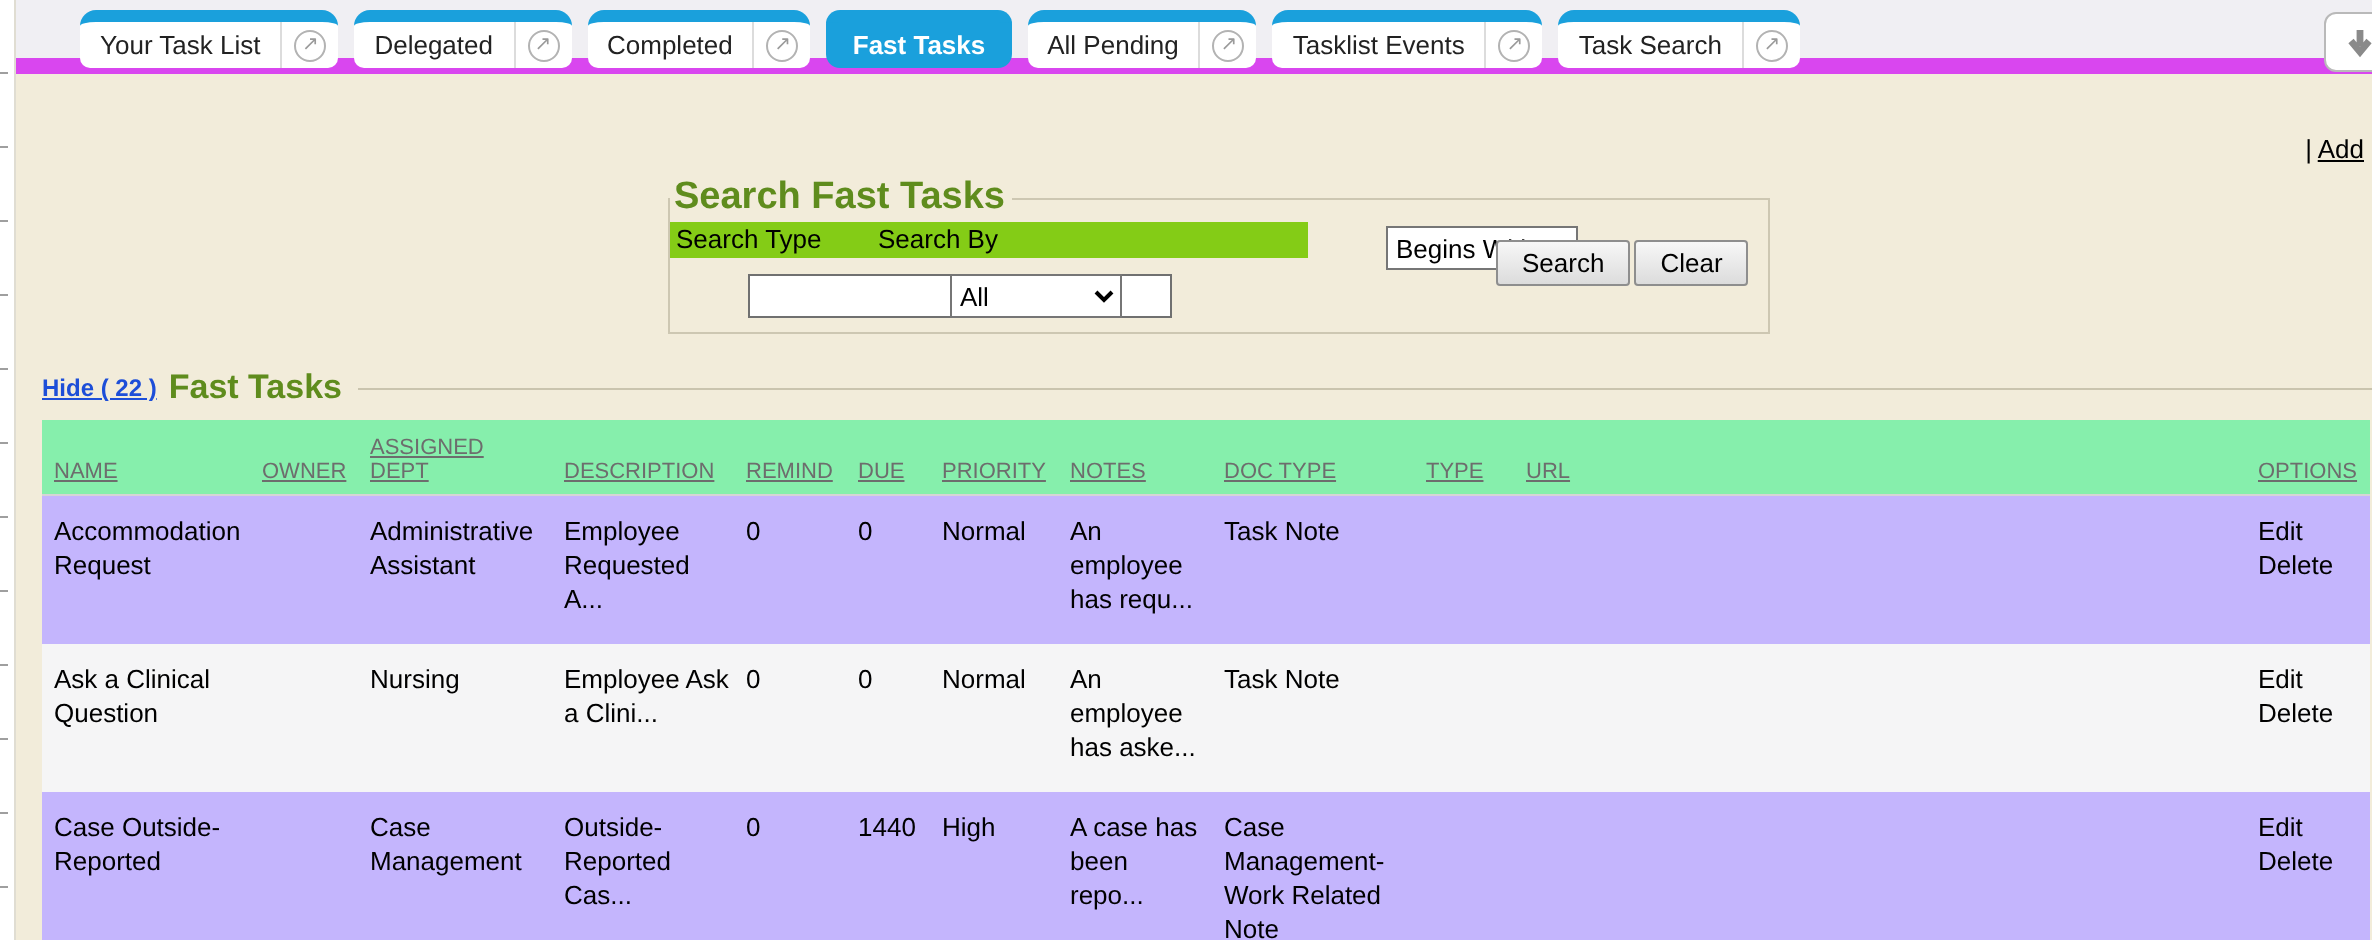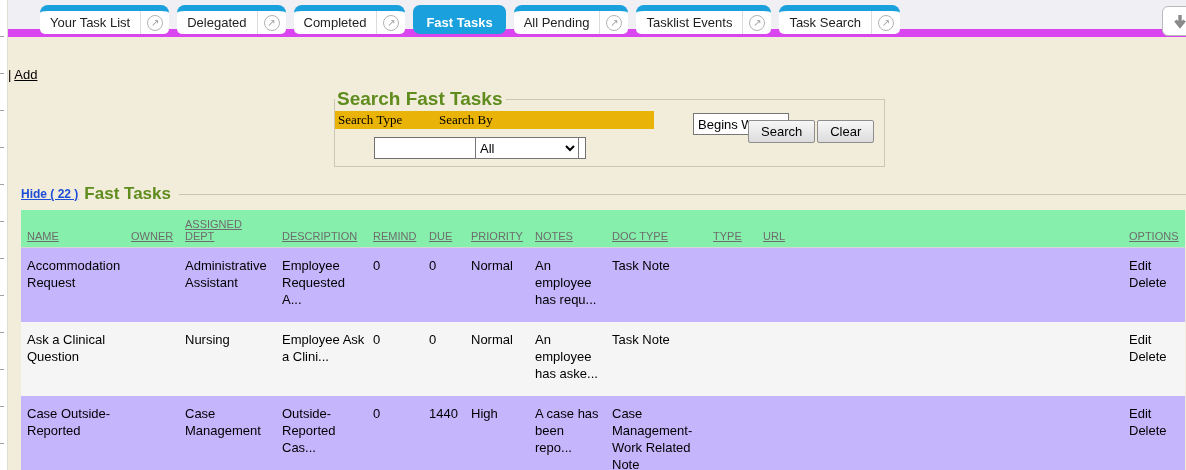--- a/index.html
+++ b/index.html
@@ -23,33 +23,33 @@
   .popout { display:flex; align-items:center; justify-content:center; width:28px; }
   .popout-circle { width:16px; height:16px; border:1px solid #b3b3b3; border-radius:50%;
     color:#9a9a9a; font-size:10px; line-height:14px; text-align:center; display:block; }
   .tab.active { background:#1aa0dc; border-top-color:#1aa0dc; border-radius:7px; }
   .tab.active .tab-label { color:#ffffff; font-weight:bold; padding:0 13px; }
   .scroll-btn { position:absolute; right:-12px; top:6px; width:36px; height:30px; background:#ffffff;
     border:1px solid #b9b9b9; border-radius:6px; display:flex; align-items:center; justify-content:center; cursor:pointer; }
 
   
   .content { position:relative; height:430px; background:#f2ecda; }
-  .add-row { margin:30px 4px 0 0; font-size:13px; height:15px; }
+  .add-row { margin:30px 4px 0 0; text-align:right; font-size:13px; height:15px; }
   .add-row a { color:#000; text-decoration:underline; cursor:pointer; }
 
   
   .search-fs { margin:6px 0 0 326px; width:fit-content; border:1px solid #cdc7b2; padding:1px 10px 7px 0; background:transparent; }
   .search-fs legend { font-size:19px; font-weight:bold; color:#5f8c1d; padding:0 4px 0 2px; margin-left:0; }
   .fs-row { display:flex; align-items:flex-start; }
   .fields-grid { display:grid; grid-template-columns:101px 218px 88px; }
-  .f-label { background:#eab308; font-size:13px; padding:1px 0 2px 3px; height:18px; white-space:nowrap;font-family:Liberation Serif, serif; }
+  .f-label { background:#84cc16; font-size:13px; padding:1px 0 2px 3px; height:18px; white-space:nowrap; }
   .f-input { margin-top:2px;padding-left:39px; }
   .f-input select { height:22px; font-size:13px; font-family:inherit; width:96px; background:#fff; }
   .f-input.wide input { height:22px; font-size:13px; font-family:inherit; width:212px; border:1px solid #707070; padding:0 3px; background:#fff; }
-  .f-input.by select { width:104px; }
+  .f-input.by select { width:86px; }
   .btns { display:flex; gap:2px; margin:9px 0 0 6px; }
   .btns button { font-family:inherit; font-size:13px; padding:3px 12px; border:1px solid #8e8e8e; border-radius:2px;
     background:linear-gradient(#f7f7f7,#dcdcdc); cursor:pointer; color:#000; }
 
   
   .section-head { display:flex; align-items:center; margin:17px 0 0 13px; height:20px; }
   .hide-link { font-size:12px; font-weight:bold; color:#1d4ed8; text-decoration:underline; cursor:pointer; white-space:nowrap; }
   .section-title { font-size:17px; font-weight:bold; color:#5f8c1d; margin-left:6px; white-space:nowrap; }
   .head-rule { flex:1; border-top:1px solid #cac4ae; margin-left:8px; height:0; }
 

